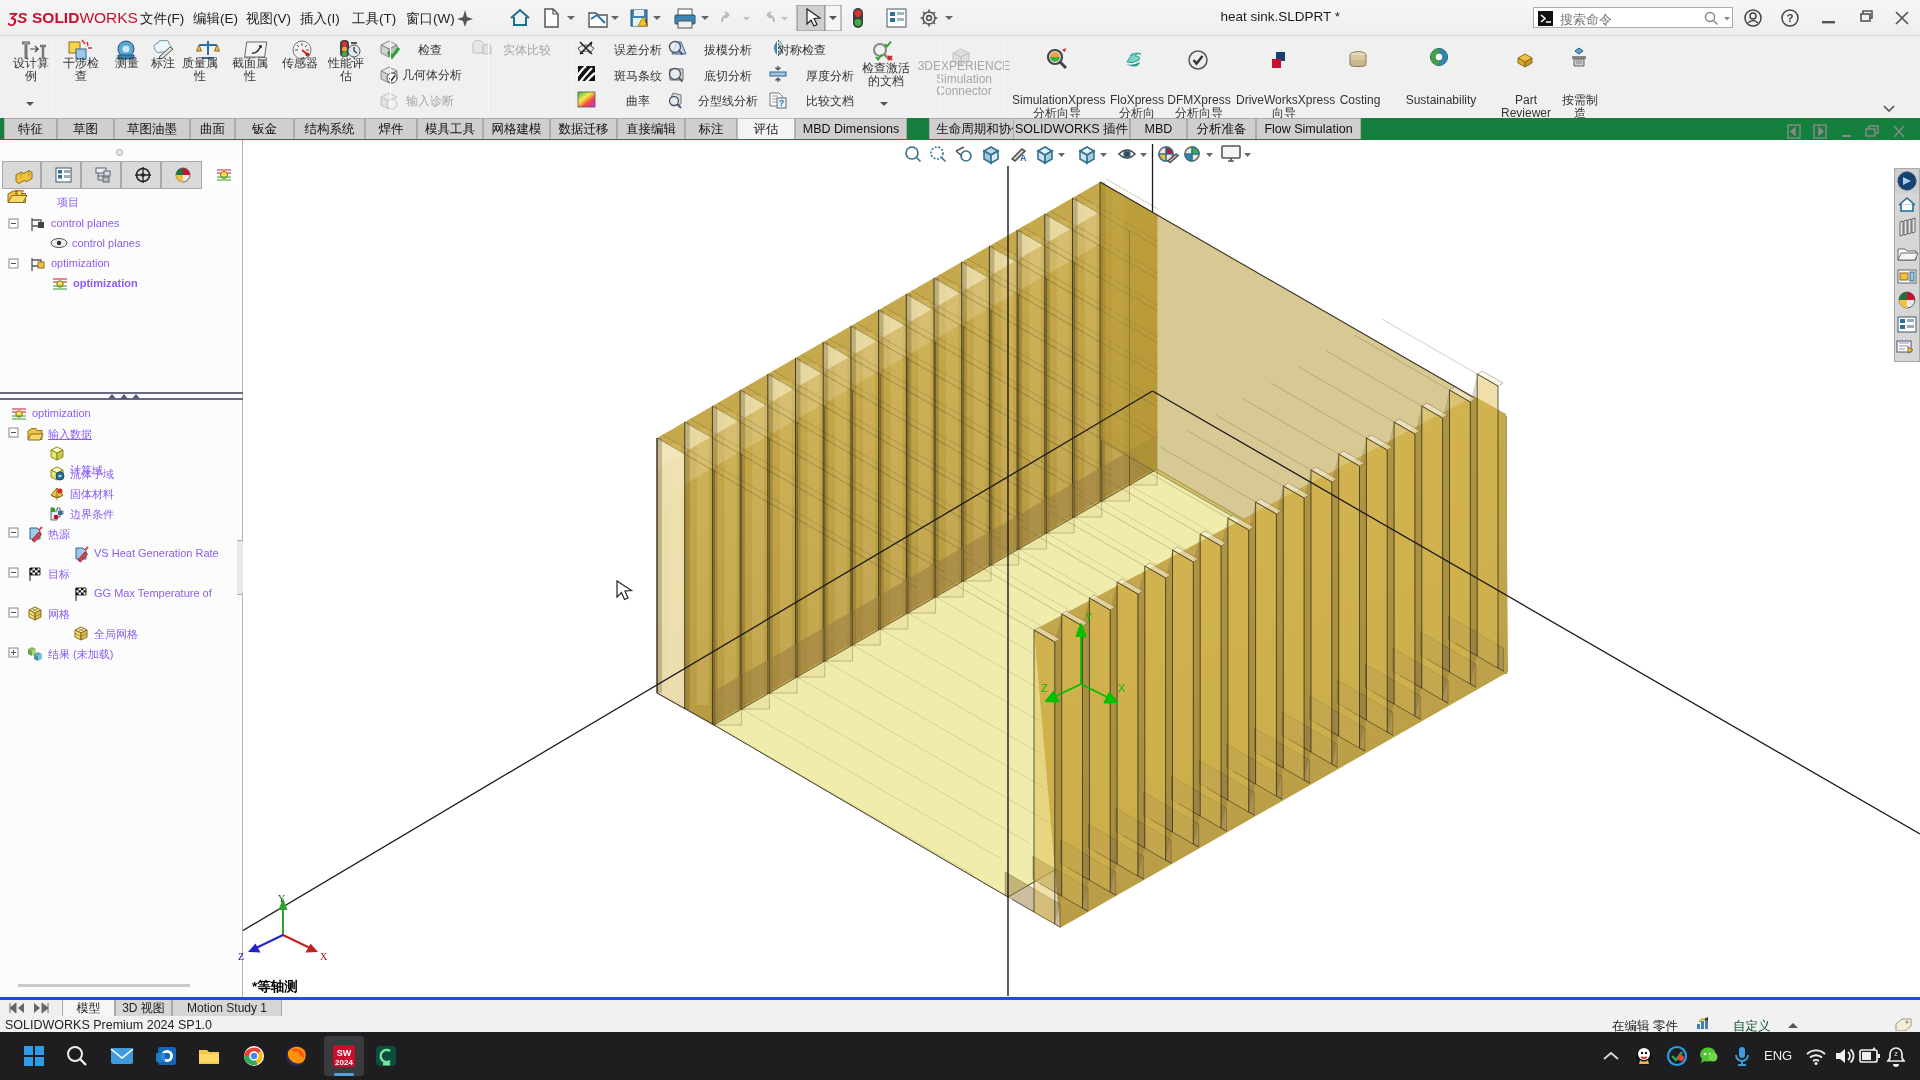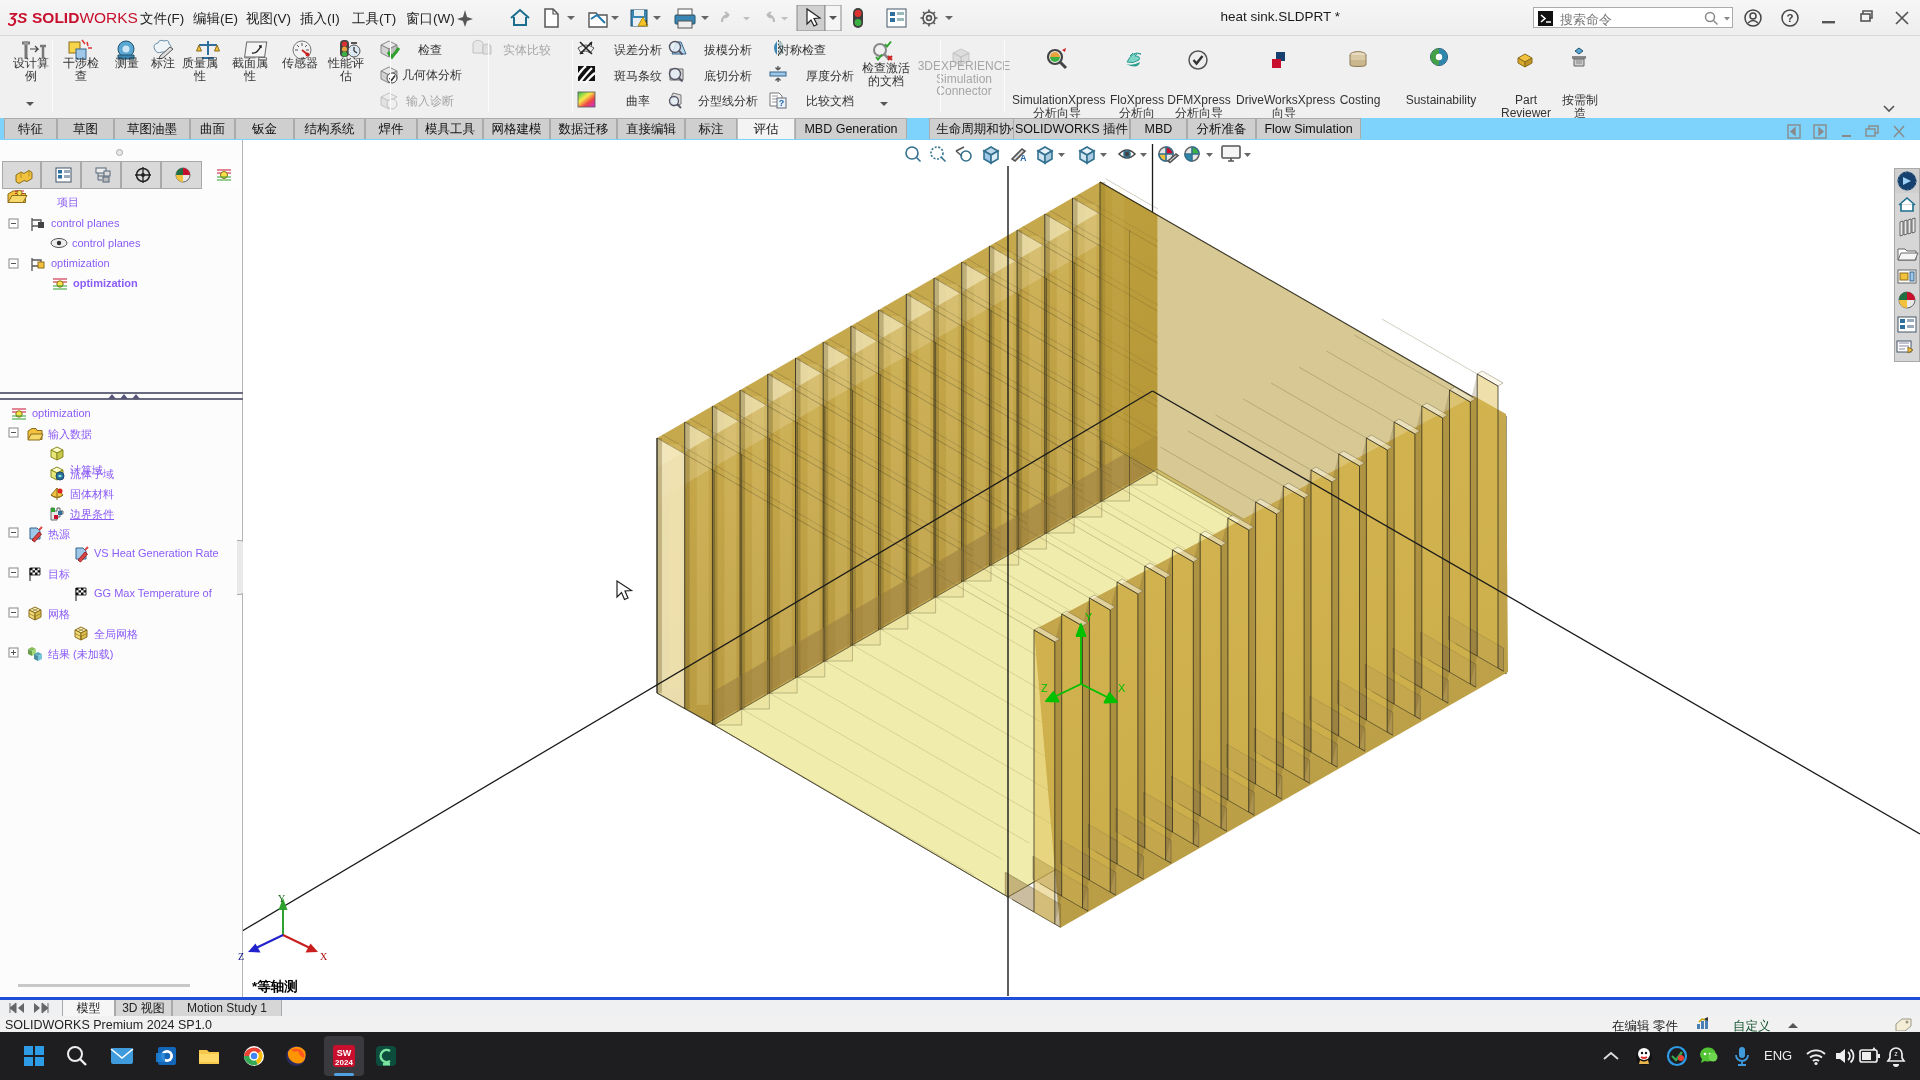--- a/index.html
+++ b/index.html
@@ -7,21 +7,21 @@
 #stage{position:relative;width:1920px;height:1080px}
 
 #titlebar{position:absolute;left:0;top:0;width:1920px;height:36px;background:linear-gradient(#f6f6f6,#eeeeee);border-bottom:1px solid #d9d9d9}
 .menu{position:absolute;top:10px;font-size:13.5px;color:#222}
 
 #ribbon{position:absolute;left:0;top:36px;width:1920px;height:82px;background:#f0f0f0}
 .rlbl{position:absolute;font-size:12px;color:#333;text-align:center;line-height:12.5px;white-space:pre}
 .rlbl.dis{color:#a6a6a6}
 .rsep{position:absolute;top:4px;height:72px;width:1px;background:#dcdcdc;border-right:1px solid #fbfbfb}
 
-#tabrow{position:absolute;left:0;top:118px;width:1920px;height:22px;background:#7dd3fc}
+#tabrow{position:absolute;left:0;top:118px;width:1920px;height:22px;background:#15803d}
 .rtab{position:absolute;top:0;height:21px;background:#cfcfcf;border:1px solid #ababab;border-bottom:none;font-size:12.5px;color:#111;text-align:center;line-height:20px}
 .rtab.act{background:#f4f4f4;border-color:#bbb}
 
 #lpanel{position:absolute;left:0;top:140px;width:243px;height:857px;background:#fcfcfc;border-right:1px solid #b5b5b5}
 .ptab{position:absolute;top:21px;height:28px;background:#d9d9d9;border:1px solid #a9a9a9}
 .titem{position:absolute;font-size:11px;color:#8b5cf6;white-space:nowrap}
 
 #mtabs{position:absolute;left:0;top:997px;width:1920px;height:19px;background:#eef0f1;border-top:3px solid #1d4ed8}
 .mtab{position:absolute;top:0;height:18px;font-size:12px;color:#222;text-align:center;line-height:17px;background:#d6d6d6;border:1px solid #a9a9a9;border-top:none}
 #statusbar{position:absolute;left:0;top:1016px;width:1920px;height:16px;background:#f1f1f2;font-size:12px;color:#333}
@@ -409,21 +409,21 @@
       <div class="rtab" style="left:190px;width:45px">曲面</div>
       <div class="rtab" style="left:235px;width:59px">钣金</div>
       <div class="rtab" style="left:294px;width:71px">结构系统</div>
       <div class="rtab" style="left:365px;width:52px">焊件</div>
       <div class="rtab" style="left:417px;width:66px">模具工具</div>
       <div class="rtab" style="left:483px;width:67px">网格建模</div>
       <div class="rtab" style="left:550px;width:67px">数据迁移</div>
       <div class="rtab" style="left:617px;width:68px">直接编辑</div>
       <div class="rtab" style="left:685px;width:52px">标注</div>
       <div class="rtab act" style="left:737px;width:58px">评估</div>
-      <div class="rtab" style="left:795px;width:112px">MBD Generation</div>
+      <div class="rtab" style="left:795px;width:112px">MBD Dimensions</div>
       <div class="rtab" style="left:929px;width:102px">生命周期和协作</div>
       <div class="rtab" style="left:1013px;width:117px">SOLIDWORKS 插件</div>
       <div class="rtab" style="left:1130px;width:57px">MBD</div>
       <div class="rtab" style="left:1187px;width:69px">分析准备</div>
       <div class="rtab" style="left:1256px;width:105px">Flow Simulation</div>
     </div>
 <div id="lpanel">
       <div class="abs" style="left:116px;top:9px;width:7px;height:7px;border:1px solid #aaa;border-radius:50%;background:#e8e8e8"></div>
       <div class="ptab" style="left:2px;width:39px"></div>
       <div class="ptab" style="left:41px;width:40px"></div>
@@ -509,25 +509,25 @@
       <div class="titem" style="left:51px;top:77px;">control planes</div>
       <div class="titem" style="left:72px;top:97px;">control planes</div>
       <div class="titem" style="left:51px;top:117px;">optimization</div>
       <div class="titem" style="left:73px;top:137px;font-weight:bold;">optimization</div>
       <div class="abs" style="left:0;top:252px;width:243px;height:2px;background:#6b6b80"></div>
       <div class="abs" style="left:0;top:258px;width:243px;height:2px;background:#6b6b80"></div>
       <svg class="abs" style="left:104px;top:251px" width="40" height="10">
         <path d="M4 8 l4 -5 l4 5z M16 8 l4 -5 l4 5z M28 8 l4 -5 l4 5z" fill="#55557a"></path>
       </svg>
       <div class="titem" style="left:32px;top:267px;">optimization</div>
-      <div class="titem" style="left:48px;top:287px;">输入数据</div>
+      <div class="titem" style="left:48px;top:287px;text-decoration:underline;">输入数据</div>
       <div class="titem" style="left:70px;top:323px;">计算域</div>
       <div class="titem" style="left:70px;top:327px;">流体子域</div>
       <div class="titem" style="left:70px;top:347px;font-family:Liberation Serif, serif;">固体材料</div>
-      <div class="titem" style="left:70px;top:367px;text-decoration:underline;">边界条件</div>
+      <div class="titem" style="left:70px;top:367px;">边界条件</div>
       <div class="titem" style="left:48px;top:387px;">热源</div>
       <div class="titem" style="left:94px;top:407px;">VS Heat Generation Rate</div>
       <div class="titem" style="left:48px;top:427px;">目标</div>
       <div class="titem" style="left:94px;top:447px;">GG Max Temperature of</div>
       <div class="titem" style="left:48px;top:467px;">网格</div>
       <div class="titem" style="left:94px;top:487px;">全局网格</div>
       <div class="titem" style="left:48px;top:507px;">结果 (未加载)</div>
       <svg class="abs" style="left:0;top:0" width="243" height="560">
         <g transform="translate(12,267)">
           <g stroke="#c8102e">

